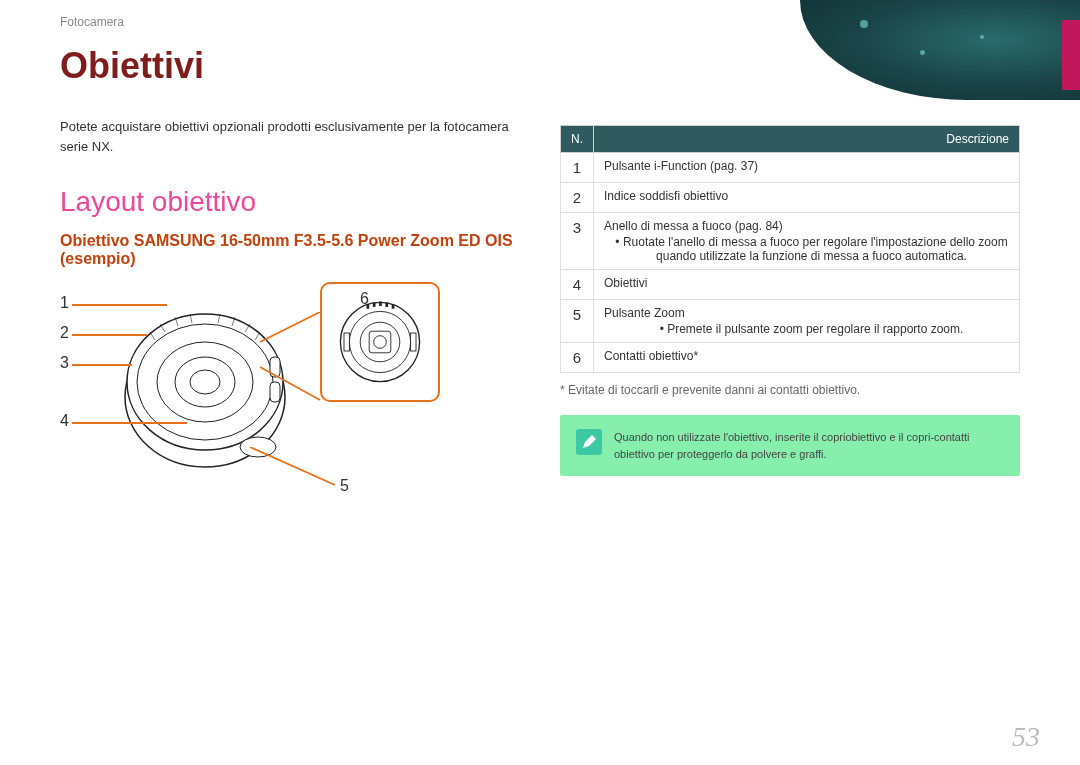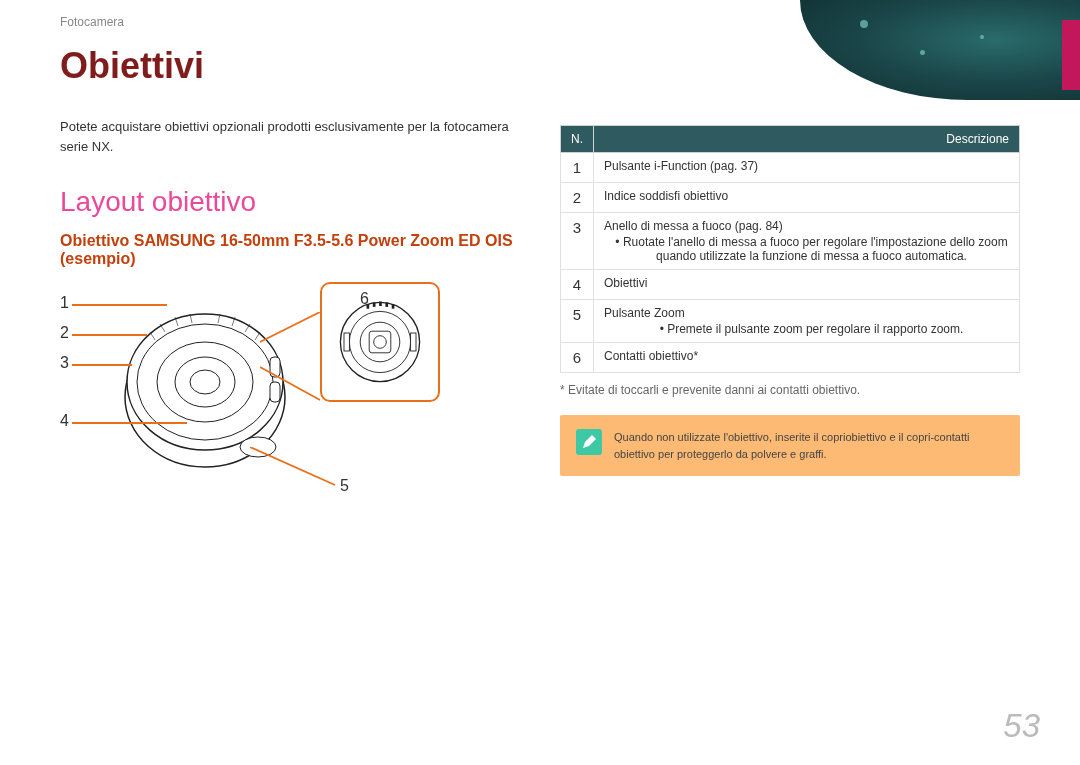--- a/index.html
+++ b/index.html
@@ -129,47 +129,47 @@
     text-align: center;
   }
   .footnote {
     font-size: 12px;
     color: #666;
     margin-top: 10px;
   }
   .note-box {
     display: flex;
     gap: 12px;
-    background: #fdba74;
+    background: #86efac;
     padding: 14px 16px;
     margin-top: 18px;
     border-radius: 2px;
   }
   .note-icon {
     width: 26px; height: 26px;
     background: #3cc9a4;
     border-radius: 3px;
     flex-shrink: 0;
     display: flex;
     align-items: center;
     justify-content: center;
   }
   .note-text {
     font-size: 11px;
     color: #444;
     line-height: 1.5;
   }
   .page-num {
     position: absolute;
-    bottom: 20px;
+    bottom: 12px;
     right: 40px;
-    font-size: 33px;
+    font-size: 28px;
     font-style: italic;
     color: #bbb;
-    font-family: Liberation Sans, sans-serif;
+    font-family: Liberation Serif, serif;
   }
 </style>
 </head>
 <body>
 
 <div class="header-band">
   <span class="sparkle" style="top:20px;left:60px"></span>
   <span class="sparkle" style="top:50px;left:120px;width:5px;height:5px"></span>
   <span class="sparkle" style="top:35px;left:180px;width:4px;height:4px"></span>
 </div>

